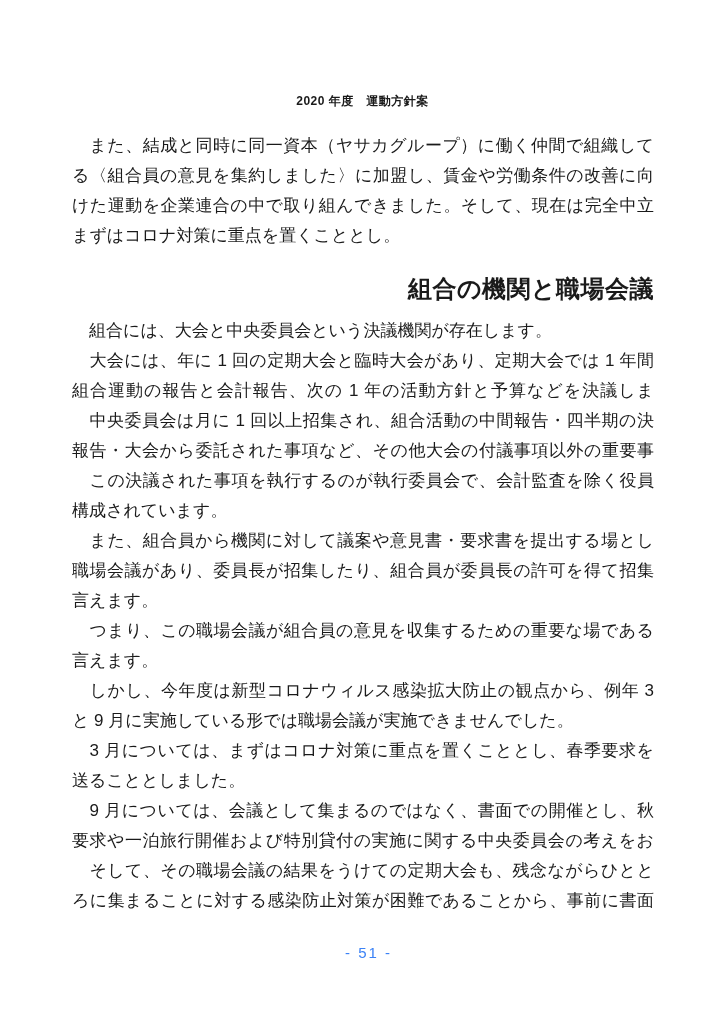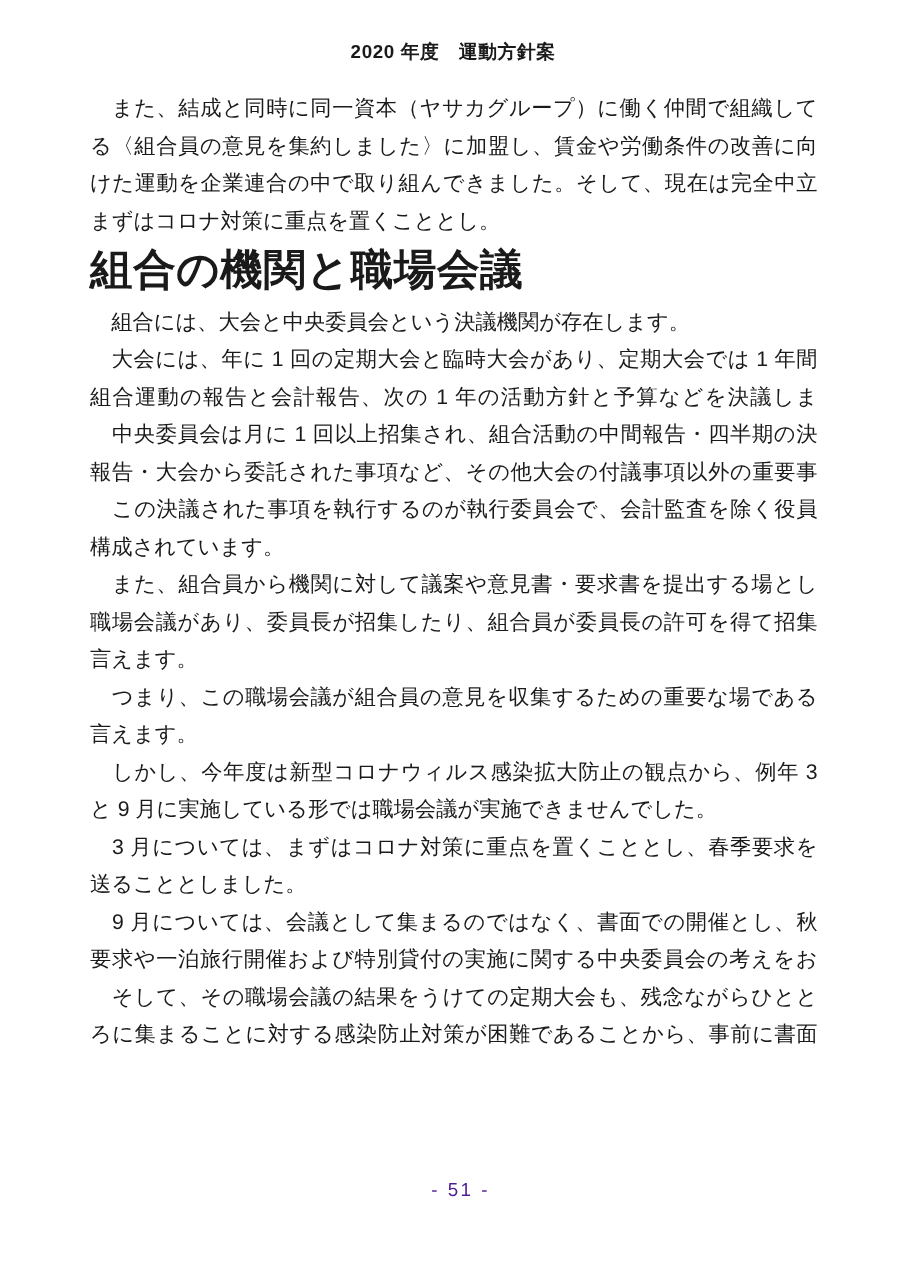--- a/index.html
+++ b/index.html
@@ -7,56 +7,57 @@
     position: relative;
     width: 725px;
     height: 1024px;
     margin: 0 auto;
     background: #ffffff;
     color: #1a1a1a;
     font-family: "Liberation Sans", "DejaVu Sans", sans-serif;
     overflow: hidden;
   }
   .doc-title {
-    padding-top: 30px;
+    padding-top: 89px;
     text-align: center;
-    font-size: 15px;
+    font-size: 12px;
     font-weight: 600;
     line-height: 24px;
     letter-spacing: 0.5px;
   }
   .content {
     margin: 18px 71px 0 72px; 
   }
   .heading {
-    font-size: 34px;
+    font-size: 24px;
     font-weight: 700;
     line-height: 36px;
-    margin: 6px 0 9px 0;
+    margin: 20px 0 9px 0;
     letter-spacing: 0.5px;
+    text-align: right;
   }
   .para { margin: 0; }
   .line {
     height: 30px;
     line-height: 30px;
     font-size: 17px;
     text-align: justify;
     text-align-last: justify;
     overflow: hidden;
   }
   .line.end { text-align-last: left; }
   .footer {
     position: absolute;
     left: 12px;
     right: 0;
     top: 944px;
     text-align: center;
     font-size: 15px;
     letter-spacing: 2px;
-    color: #4c1d95;
+    color: #3b82f6;
   }
 </style>
 </head>
 <body>
 
 <div class="page">
   <div class="doc-title">2020 年度　運動方針案</div>
 
   <div class="content" id="doc-body">
       <div class="para">

